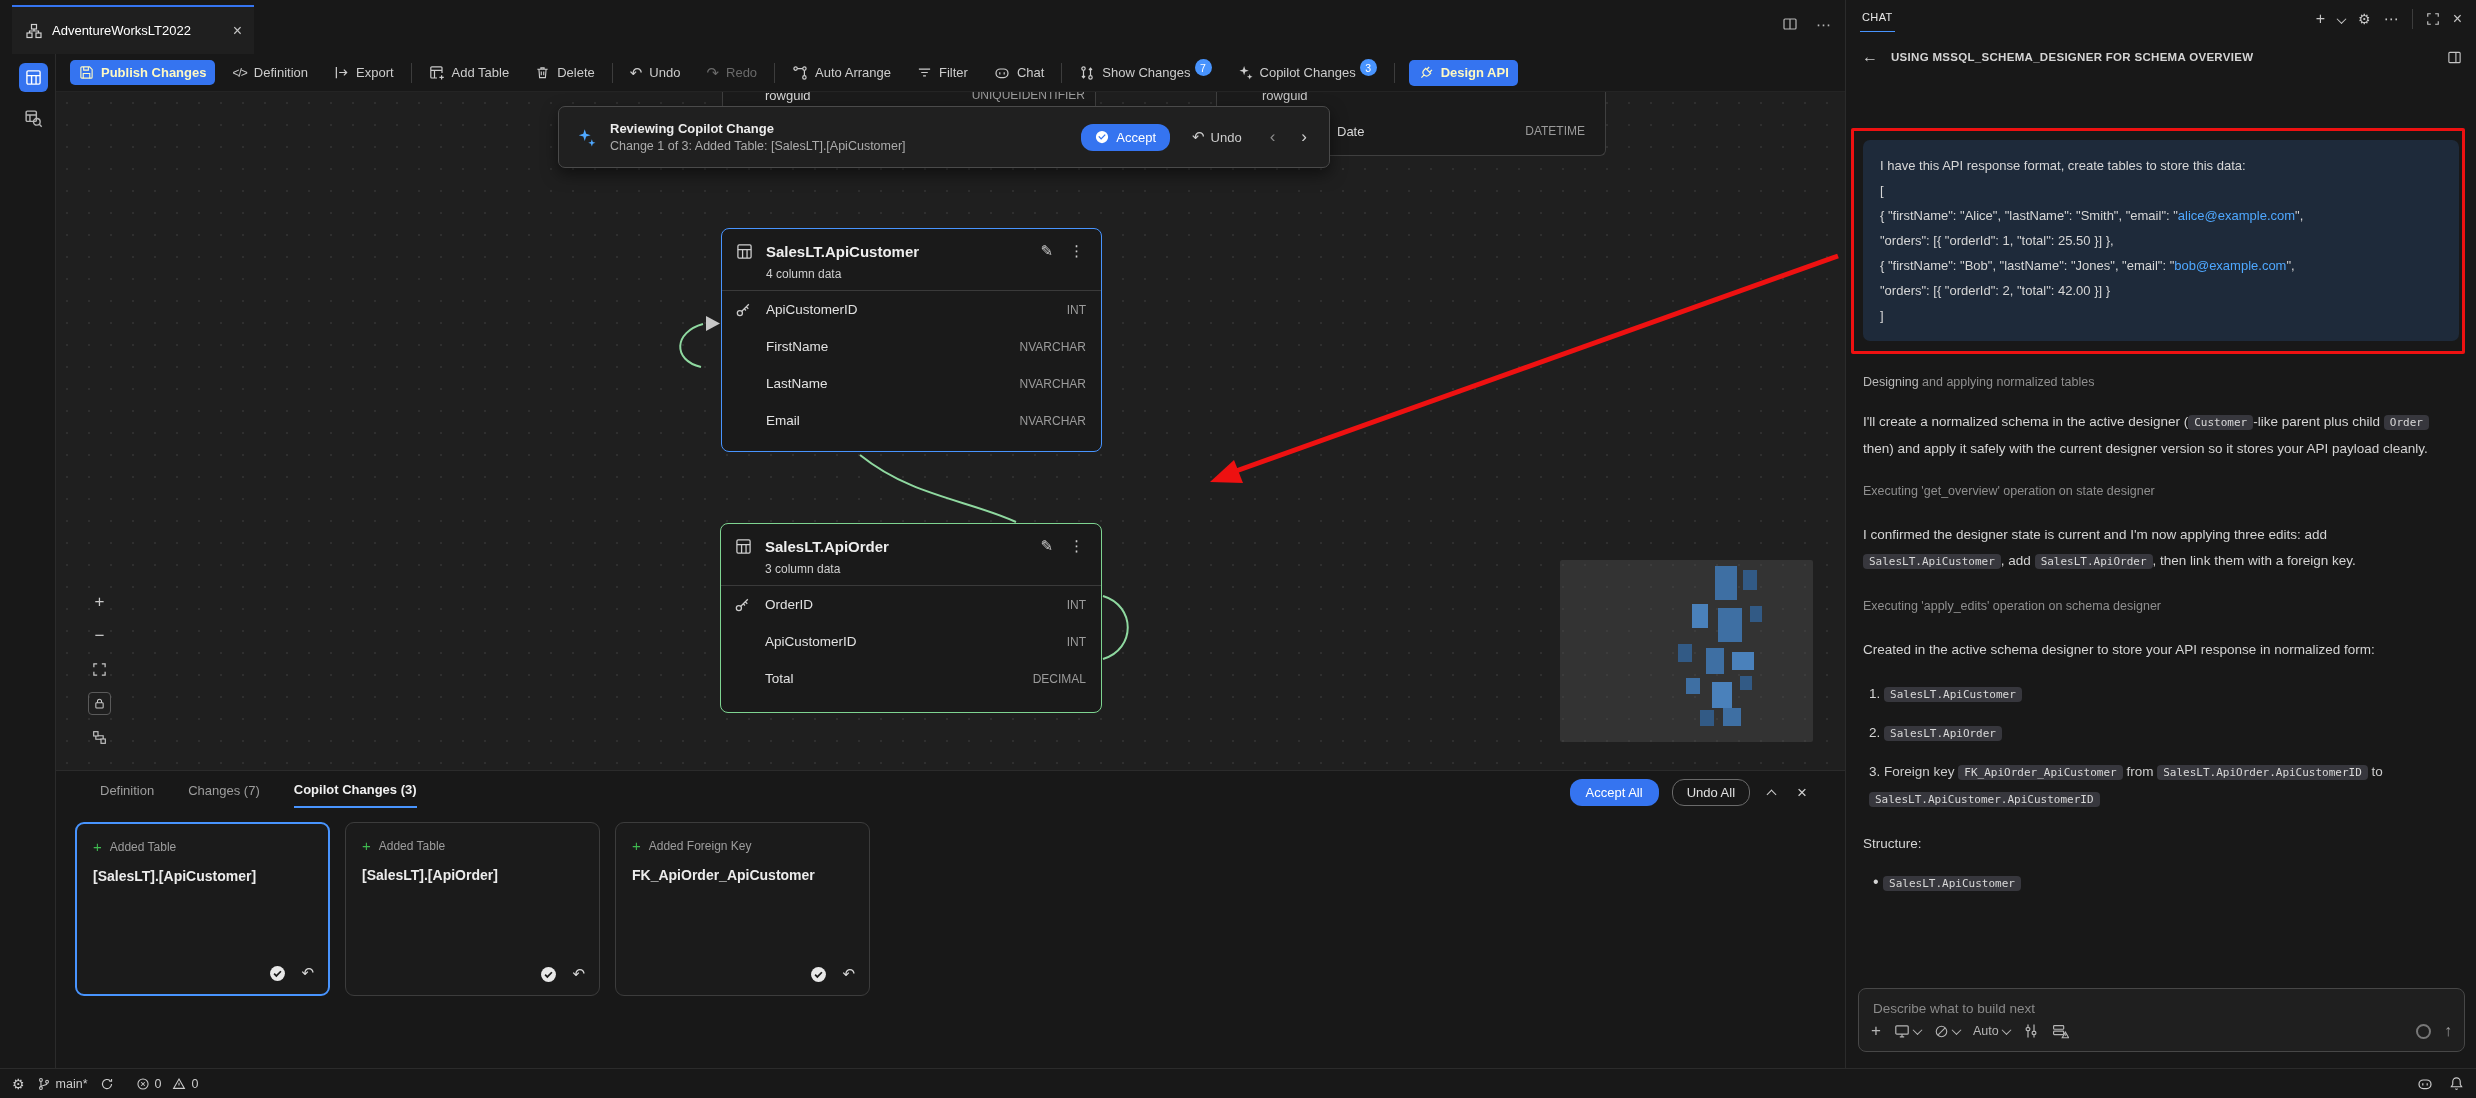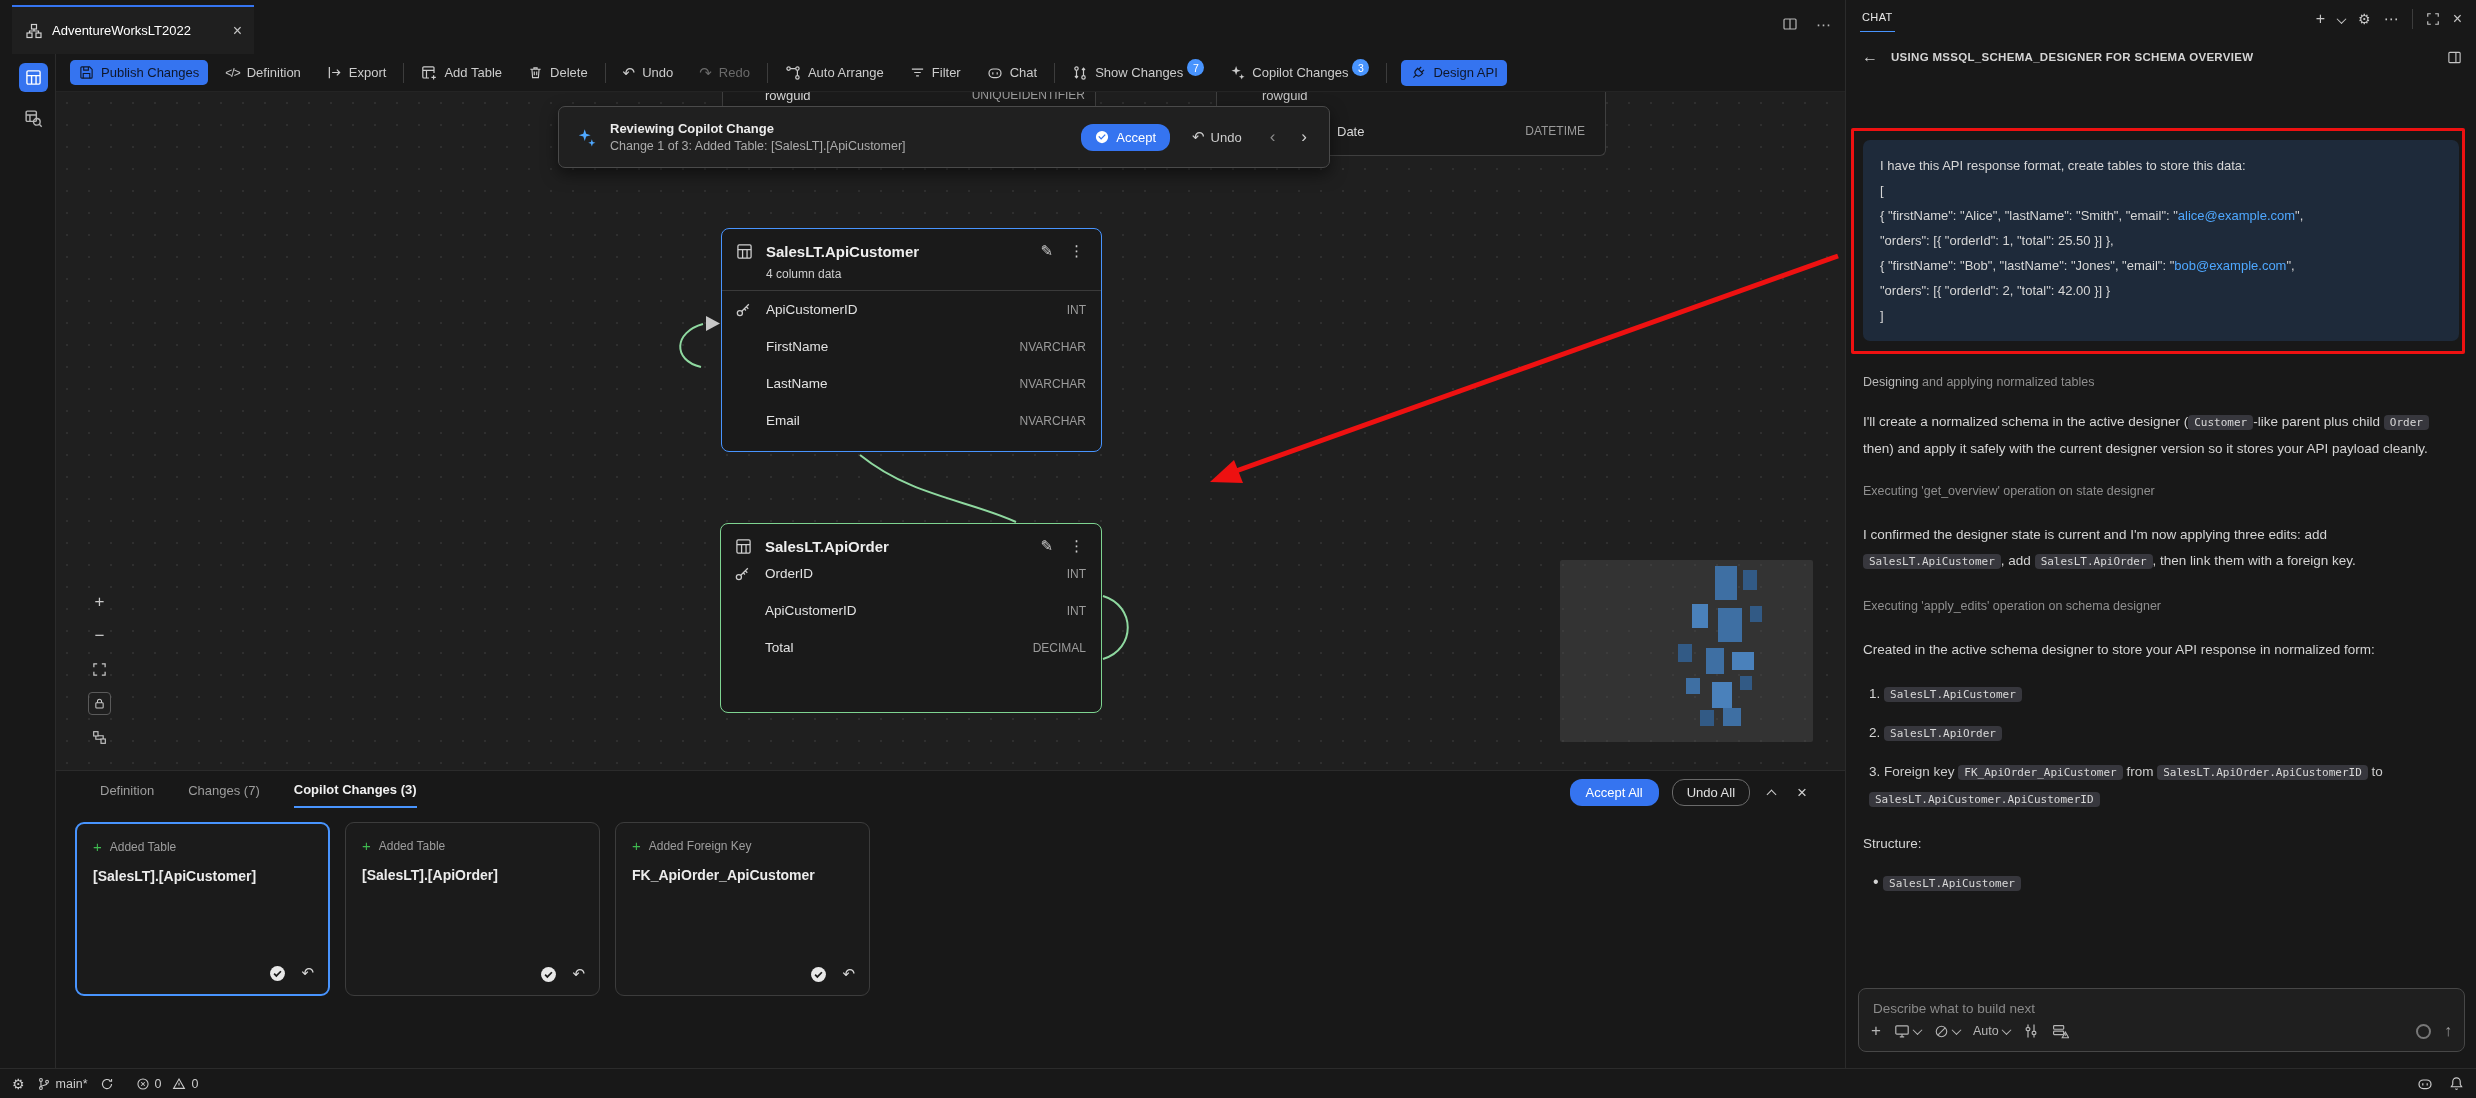--- a/index.html
+++ b/index.html
@@ -22,21 +22,21 @@
 
   
   .rail { position:absolute; left:0; top:54px; width:56px; height:1014px; background:#181818; border-right:1px solid #2b2b2b; }
   .rail-btn { position:absolute; left:19px; width:29px; height:29px; border-radius:6px; display:flex; align-items:center; justify-content:center; color:#ffffff; }
   .rail-btn.active { background:#3574f0; top:9px; }
   .rail-btn.plain { top:50px; color:#b4b4b4; }
 
   
   .toolbar { position:absolute; left:56px; top:54px; width:1789px; height:38px; background:#181818; display:flex; align-items:center; gap:8px; padding:0 10px 0 14px; border-bottom:1px solid #242424; font-size:13px; color:#cccccc; }
   .tbtn { display:flex; align-items:center; gap:7px; padding:5px 9px; border-radius:5px; cursor:pointer; white-space:nowrap; }
-  .tbtn.primary { background:#3574f0; color:#0f172a; font-weight:400; }
+  .tbtn.primary { background:#3574f0; color:#fef9c3; font-weight:700; }
   .tbtn.disabled { color:#6a6a6a; }
   .badge { min-width:17px; height:17px; border-radius:9px; background:#4894fe; color:#fff; font-size:10.5px; display:inline-flex; align-items:center; justify-content:center; padding:0 4px; margin-left:-3px; transform:translateY(-5px); }
 
   
   .canvas { position:absolute; left:56px; top:92px; width:1789px; height:678px; overflow:hidden; background-color:#1f1f1f; background-image:radial-gradient(circle, #2f2f2f 1.3px, transparent 1.5px); background-size:22px 22px; }
   .edges { position:absolute; inset:0; z-index:1; pointer-events:none; }
 
   .tcard { position:absolute; background:#1a1a1a; border-radius:8px; z-index:2; }
   .tcard.blue { border:1.5px solid #4894fe; }
   .tcard.green { border:1.5px solid #7ed491; }
@@ -382,20 +382,21 @@
           <svg viewBox="0 0 16 16" fill="none" stroke="currentColor" stroke-width="1.2">
               <rect x="1.8" y="1.8" width="12.4" height="12.4" rx="1.2"></rect>
               <path d="M1.8 6.2h12.4M6.2 6.2v8M10.4 6.2v8"></path>
             </svg>
         </span>
         <span class="tname">SalesLT.ApiOrder</span>
         <span class="sp"></span>
         <span class="pencil">✎</span>
         <span class="kebab">⋮</span>
       </div>
+      <div class="tmeta">3 column data</div>
       <div class="trow">
         <span class="keyic">
           <svg viewBox="0 0 16 16" fill="none" stroke="currentColor" stroke-width="1.2">
               <circle cx="4.6" cy="11.4" r="2.4"></circle>
               <path d="M6.4 9.6 13 3M10.6 5.4l1.9 1.9M8.7 7.3l1.6 1.6"></path>
             </svg>
         </span>
         <span class="cname">OrderID</span>
         <span class="ctype">INT</span>
       </div>

